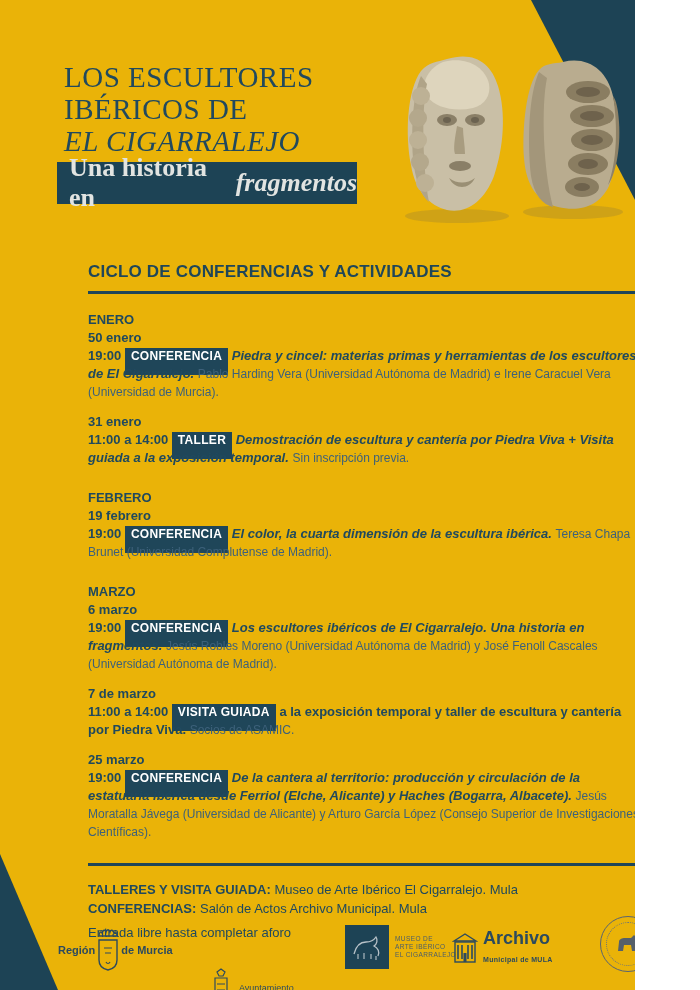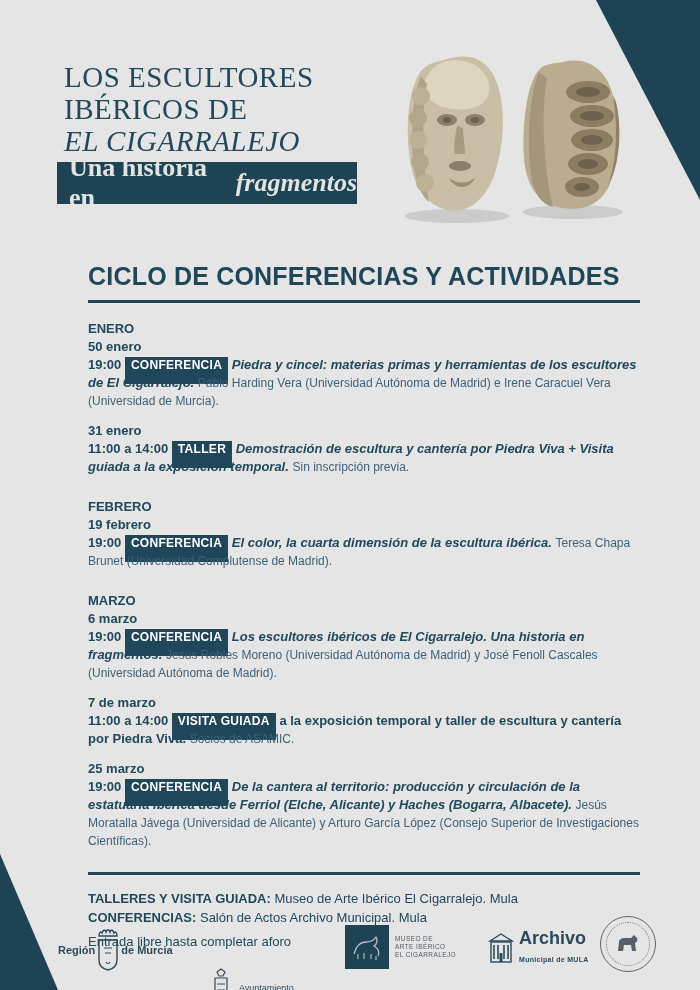--- a/index.html
+++ b/index.html
@@ -1,18 +1,18 @@
 <!DOCTYPE html>
 <html><head>
 <meta charset="utf-8">
 <style>
   html,body { margin:0; padding:0; }
   .poster {
-    position:relative; width:700px; height:990px;
-    background:#e5e5e5; overflow:hidden;
+    position:relative; width:635px; height:990px;
+    background:#eab308; overflow:hidden;
     font-family:"Liberation Sans", sans-serif;
     color:#20495e;
   }
   
   .tri-tr { position:absolute; top:0; right:0; width:104px; height:200px;
     background:#1d4355; clip-path:polygon(0 0, 100% 0, 100% 100%); }
   .tri-bl { position:absolute; bottom:0; left:0; width:58px; height:136px;
     background:#1d4355; clip-path:polygon(0 0, 100% 100%, 0 100%); }
 
   
@@ -24,21 +24,21 @@
   .banner { position:absolute; left:57px; top:162px; width:300px; height:42px;
     background:#1d4355; display:flex; align-items:center; box-sizing:border-box;
     padding-left:12px; font-family:"Liberation Serif", serif; font-size:26px;
     color:#e2e4e1;font-weight:bold; }
   .banner .frag { font-style:italic; margin-left:7px; }
 
   .sculptures { position:absolute; left:385px; top:50px; }
 
   
   .main { position:absolute; left:88px; top:262px; width:552px; }
-  .heading { margin:0; font-size:25px; font-weight:bold; color:#1f4659; letter-spacing:0.2px; }
+  .heading { margin:0; font-size:17px; font-weight:bold; color:#1f4659; letter-spacing:0.2px; }
   .rule { height:3px; background:#1f4659; margin-top:9px; }
   .schedule { margin-top:13px; font-size:13px; line-height:18px; }
   .month-label { font-weight:bold; margin:0 0 0 0; padding-top:10px; }
   .month-label.first { padding-top:4px; }
   .event { margin:0 0 12px 0; }
   .event-date { font-weight:bold; }
   .event-line { margin:0; }
   .time { font-weight:bold; }
   .badge { background:#1f4659; color:#ffffff; font-weight:bold; font-size:12px;
     padding:1px 6px 12px 6px; letter-spacing:0.3px; }
@@ -55,21 +55,21 @@
   
   .logo { position:absolute; display:flex; align-items:center; color:#2c4a5e; }
   .logo svg { display:block; }
   .logo-region { left:58px; top:928px; gap:0; font-size:11px; font-weight:bold; }
   .logo-ayto { left:210px; top:968px; gap:7px; }
   .logo-ayto .txt { font-size:9px; line-height:11px; }
   .logo-museo { left:345px; top:925px; gap:6px; }
   .museo-square { width:44px; height:44px; background:#1d4355; display:flex;
     align-items:center; justify-content:center; }
   .logo-museo .txt { font-size:6.5px; line-height:8px; letter-spacing:0.4px; color:#4a5d6b; }
-  .logo-archivo { left:488px; top:929px; gap:5px; }
+  .logo-archivo { left:452px; top:929px; gap:5px; }
   .archivo-words .big { font-size:18px; font-weight:bold; line-height:18px; }
   .archivo-words .small { font-size:7px; font-weight:bold; letter-spacing:0.3px; }
   .logo-seal { left:600px; top:916px; }
   .seal-circle { width:54px; height:54px; border-radius:50%;
     border:1.5px solid #5a6470; display:flex; align-items:center; justify-content:center;
     position:relative; }
   .seal-circle::before { content:""; position:absolute; inset:5px;
     border:1px dotted #6a737c; border-radius:50%; }
 </style>
 </head>

